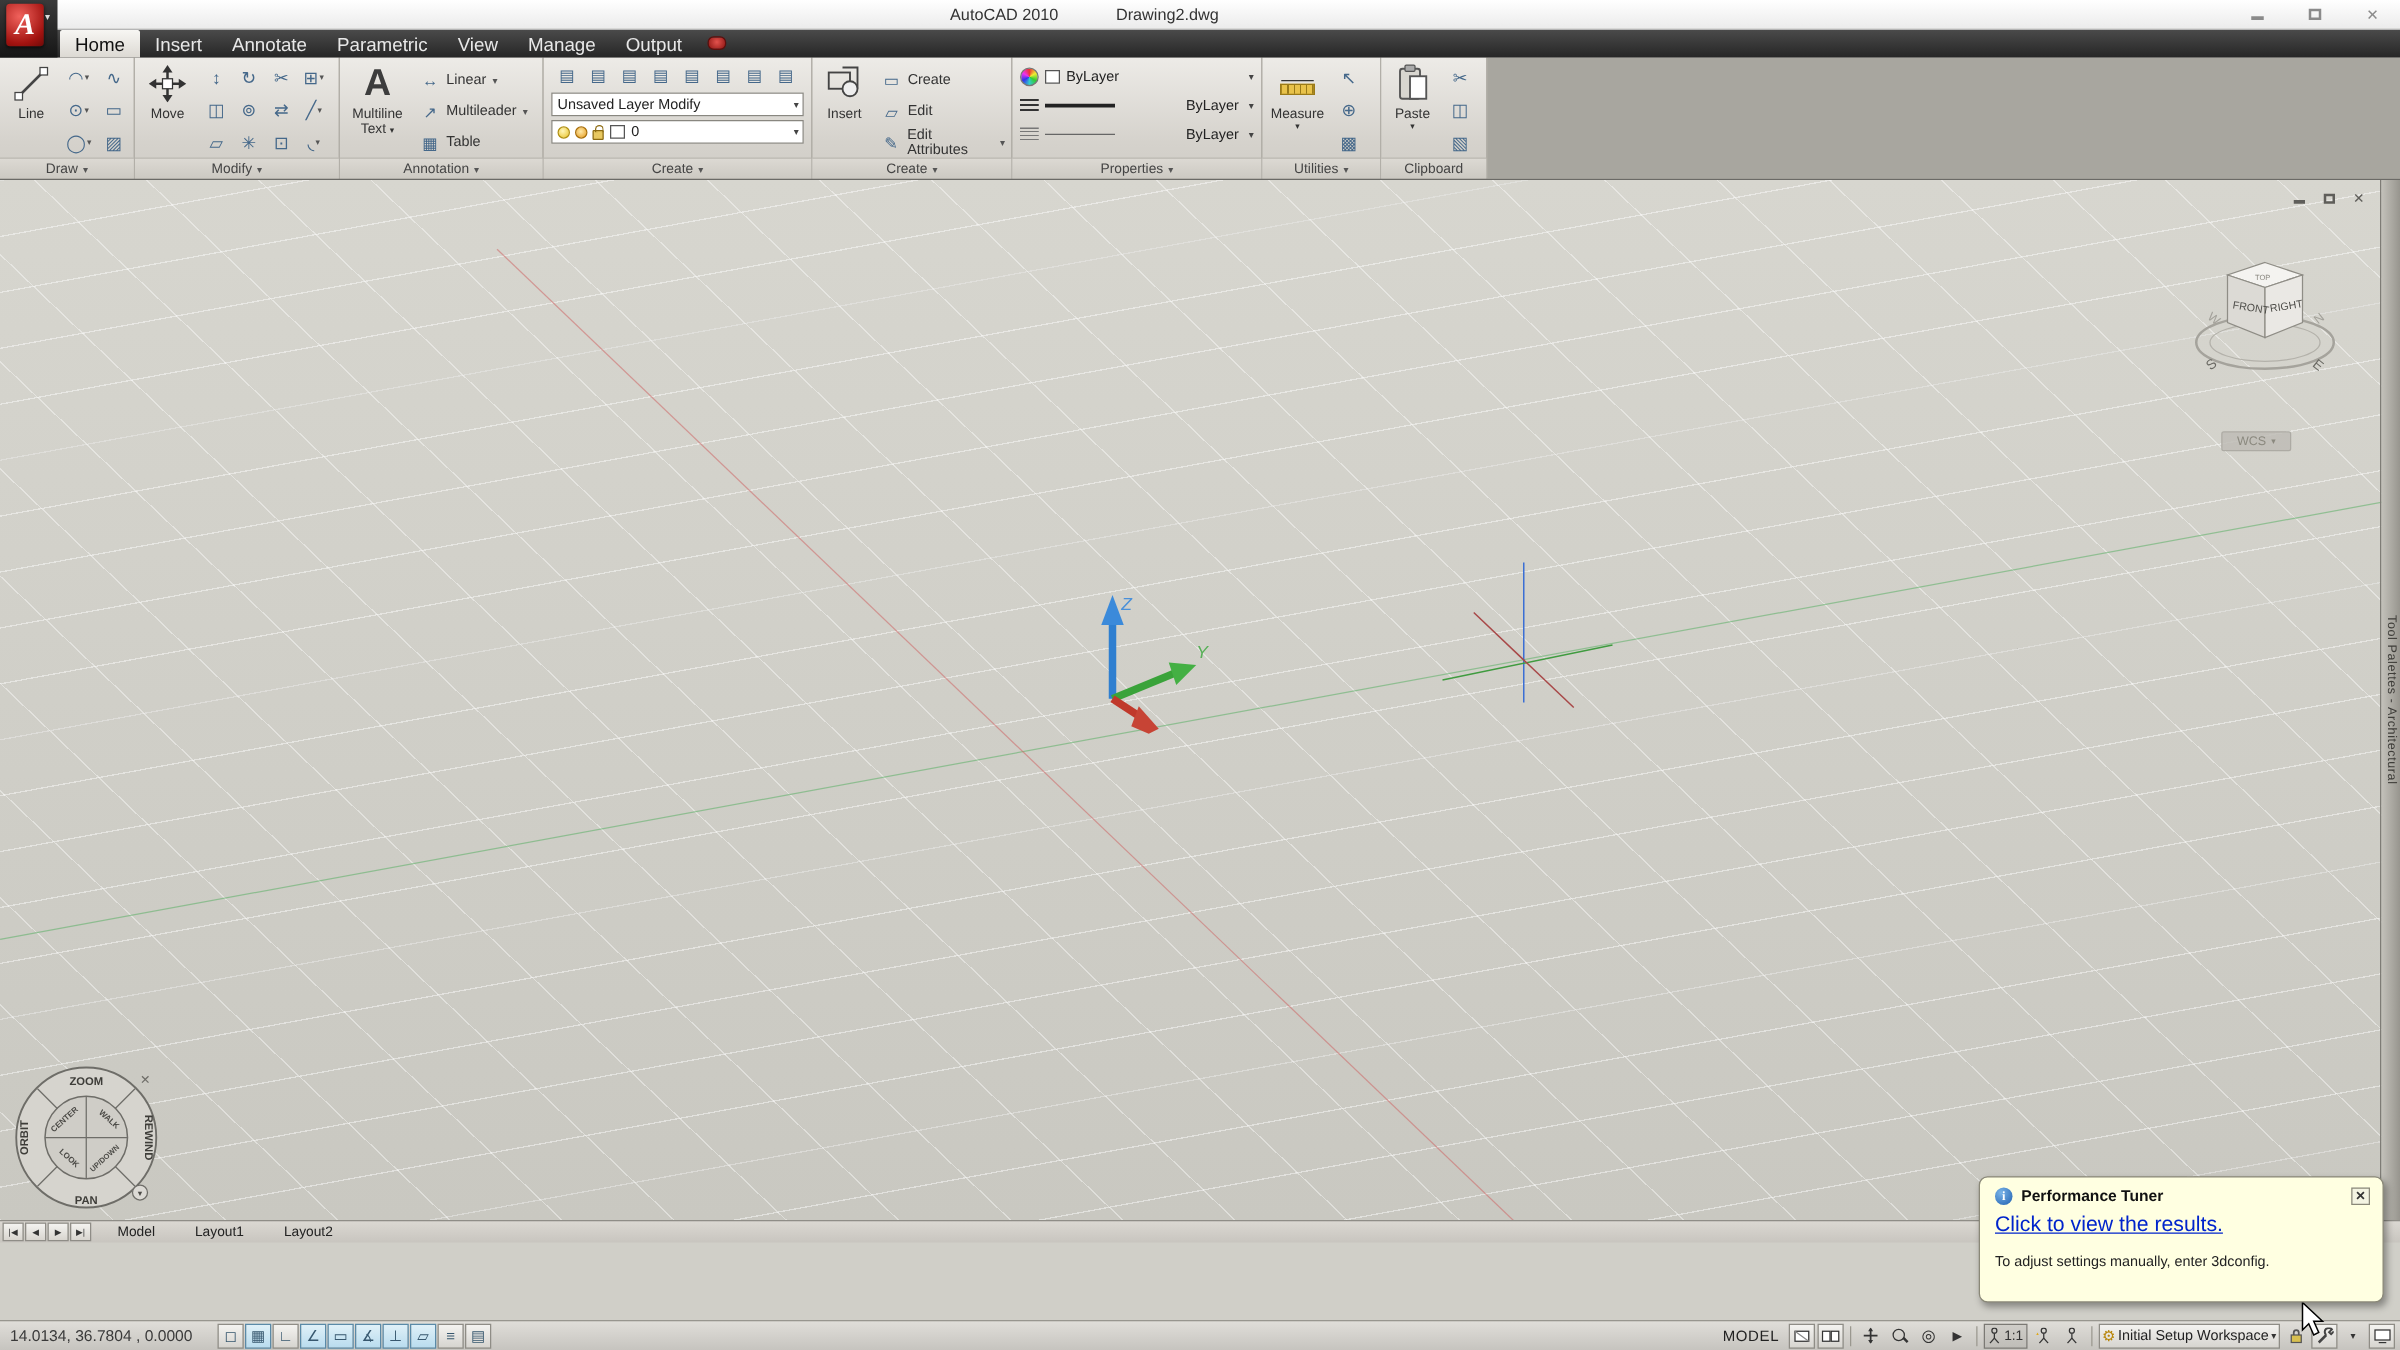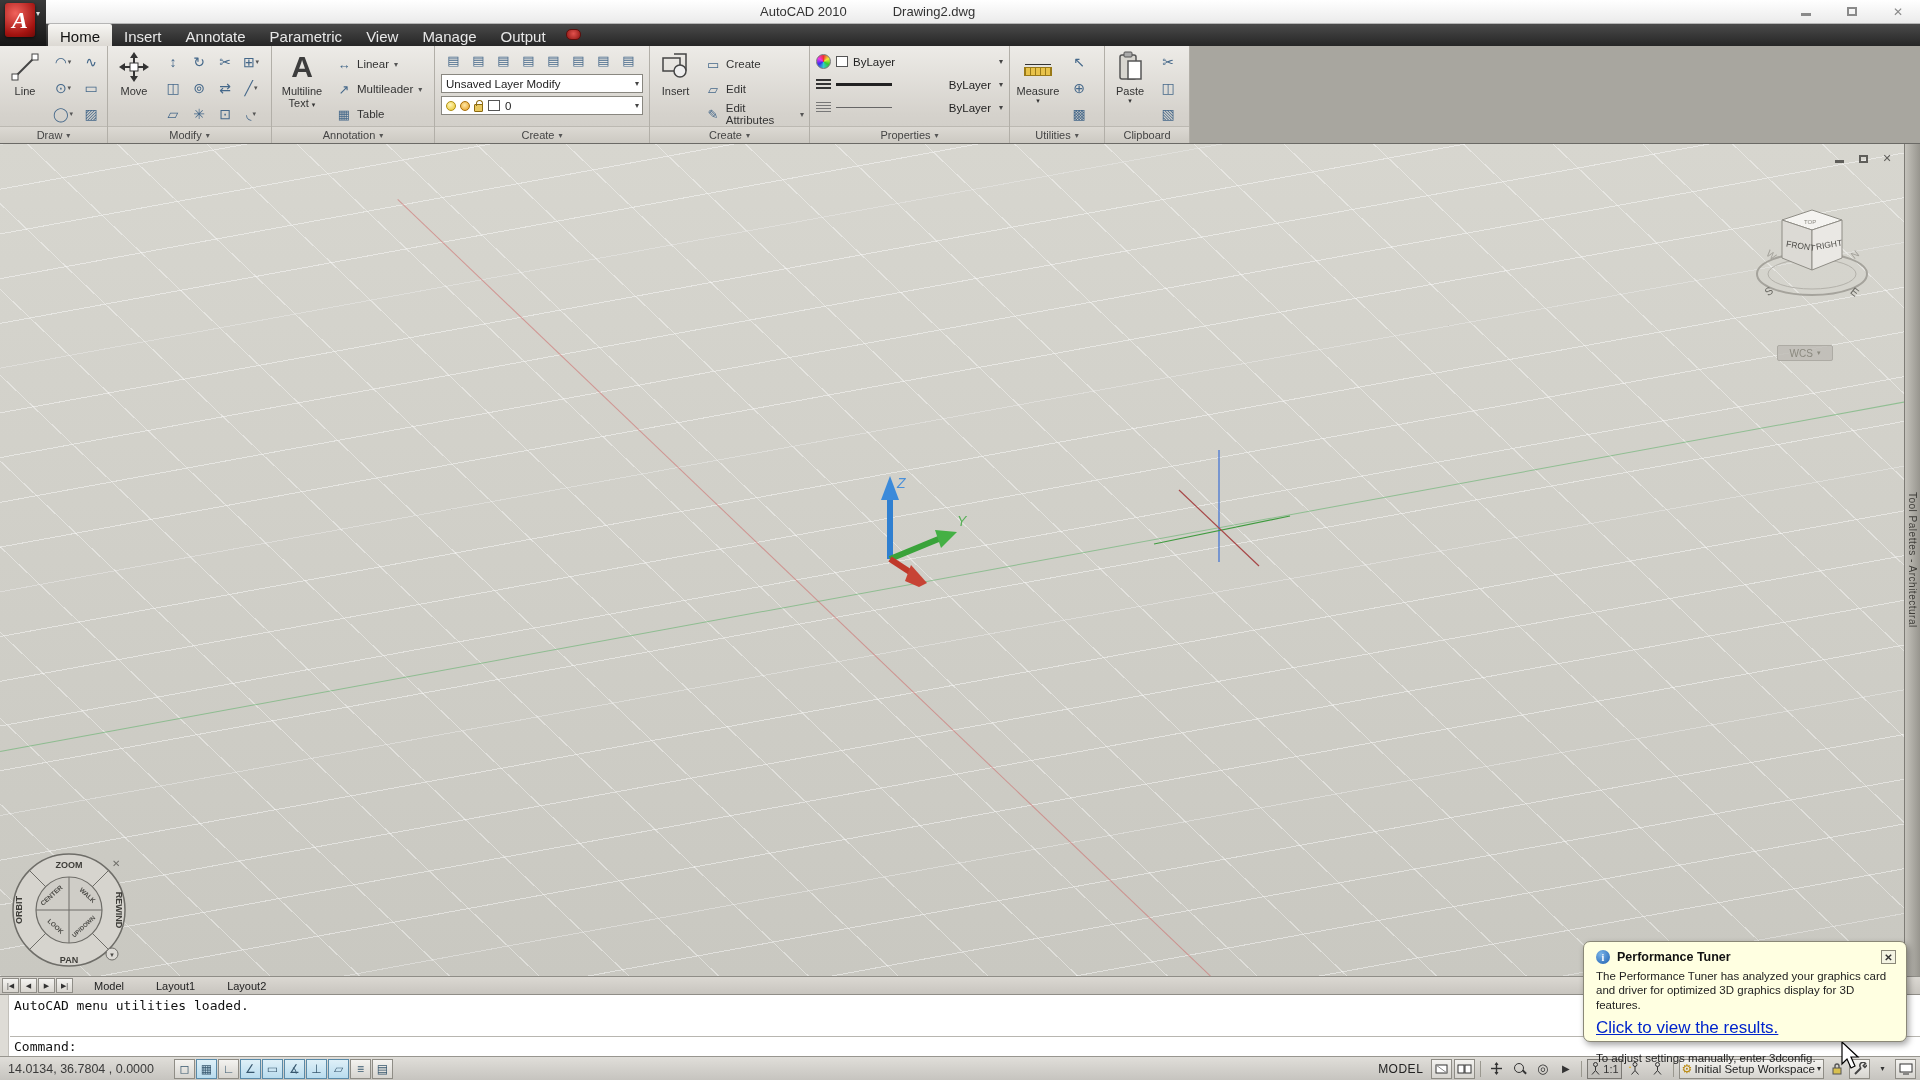--- a/index.html
+++ b/index.html
@@ -589,29 +589,20 @@
       <div class="lnavbtn">|◀</div>
       <div class="lnavbtn">◀</div>
       <div class="lnavbtn">▶</div>
       <div class="lnavbtn">▶|</div>
     </div>
     <div class="ltab active"><span>Model</span></div>
     <div class="ltab"><span>Layout1</span></div>
     <div class="ltab"><span>Layout2</span></div>
   </div>
 
-  <div class="cmd">
-    <div class="cmd-grip"></div>
-    <div class="cmd-hist">
-      <span>AutoCAD menu utilities loaded.</span>
-    </div>
-    <div class="cmd-prompt">
-      <span>Command:</span>
-    </div>
-  </div>
 
   <div class="statusbar">
     <div class="coords">14.0134, 36.7804 , 0.0000</div>
     <div class="tgroup">
       <div class="tg">◻</div>
       <div class="tg on">▦</div>
       <div class="tg">∟</div>
       <div class="tg on">∠</div>
       <div class="tg on">▭</div>
       <div class="tg on">∡</div>
@@ -709,21 +700,20 @@
       </div>
     </div>
   </div>
 
   <div class="tuner">
     <div class="tuner-title">
       <div class="info-ic">i</div>
       <span>Performance Tuner</span>
       <div class="tuner-close">✕</div>
     </div>
-    <div class="tuner-body">The Performance Tuner has analyzed your graphics card and driver for optimized 3D graphics display for 3D features.</div>
     <span class="tuner-link">Click to view the results.</span>
     <div class="tuner-foot">To adjust settings manually, enter 3dconfig.</div>
   </div>
 
   <svg class="cursor-arrow" width="26" height="30">
     <polygon points="4,0 4,22 9,17 13,26 17,24 13,15 20,15" fill="#fff" stroke="#000" stroke-width="1.2"></polygon>
   </svg>
 
 </div>
 

